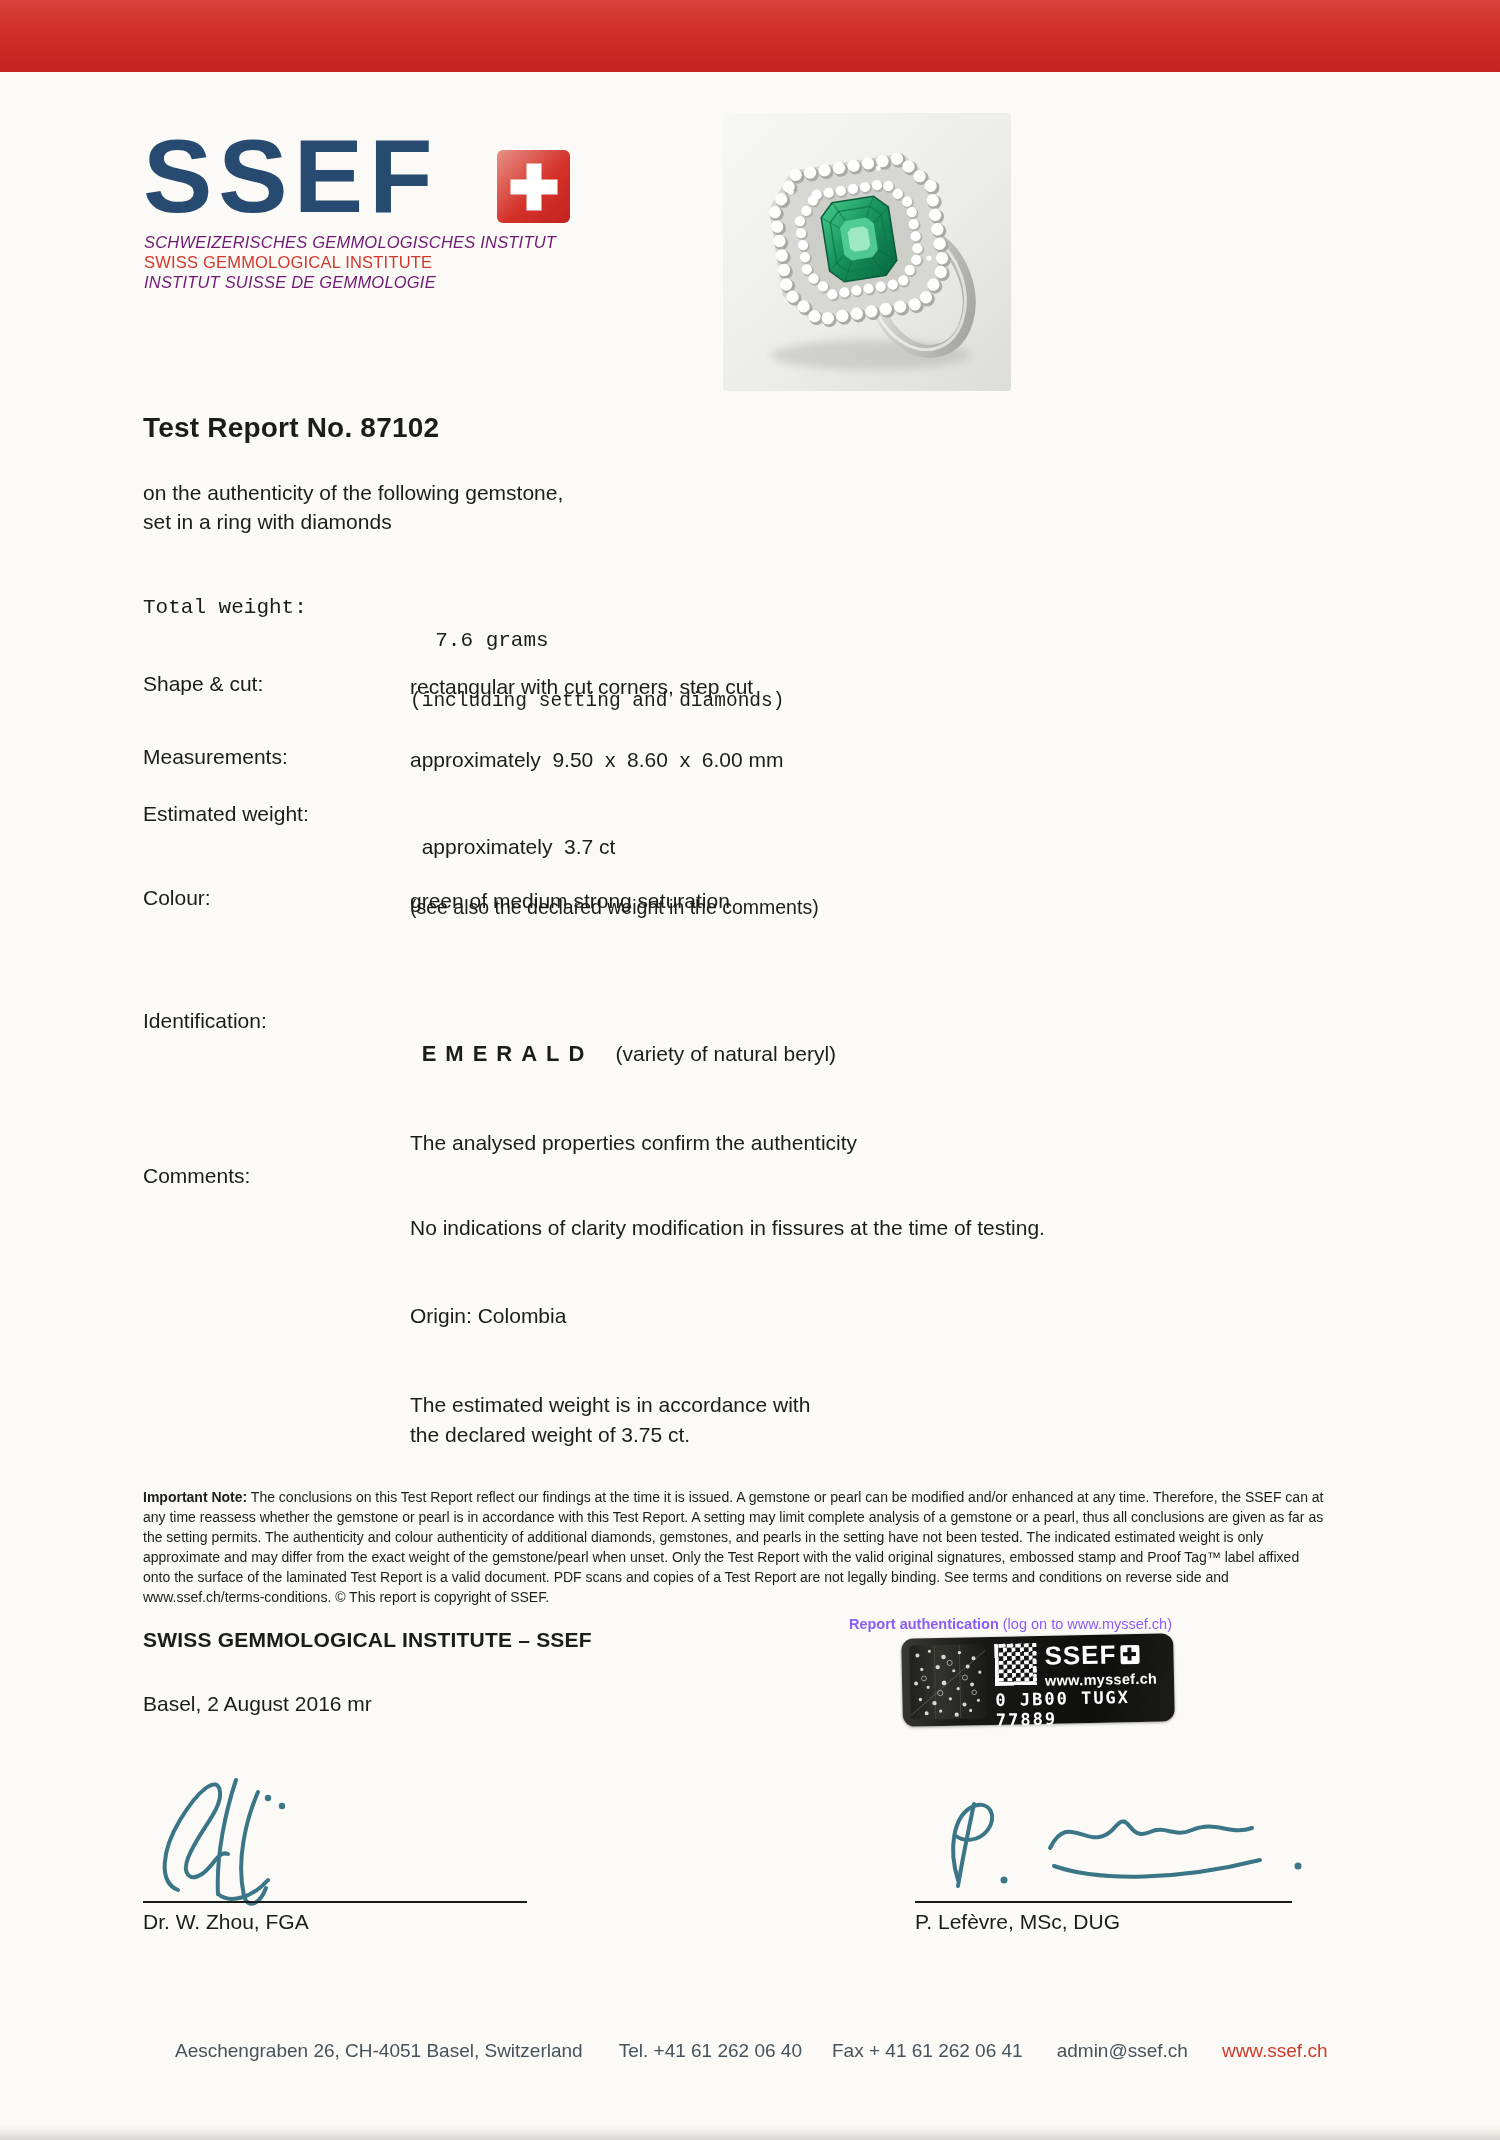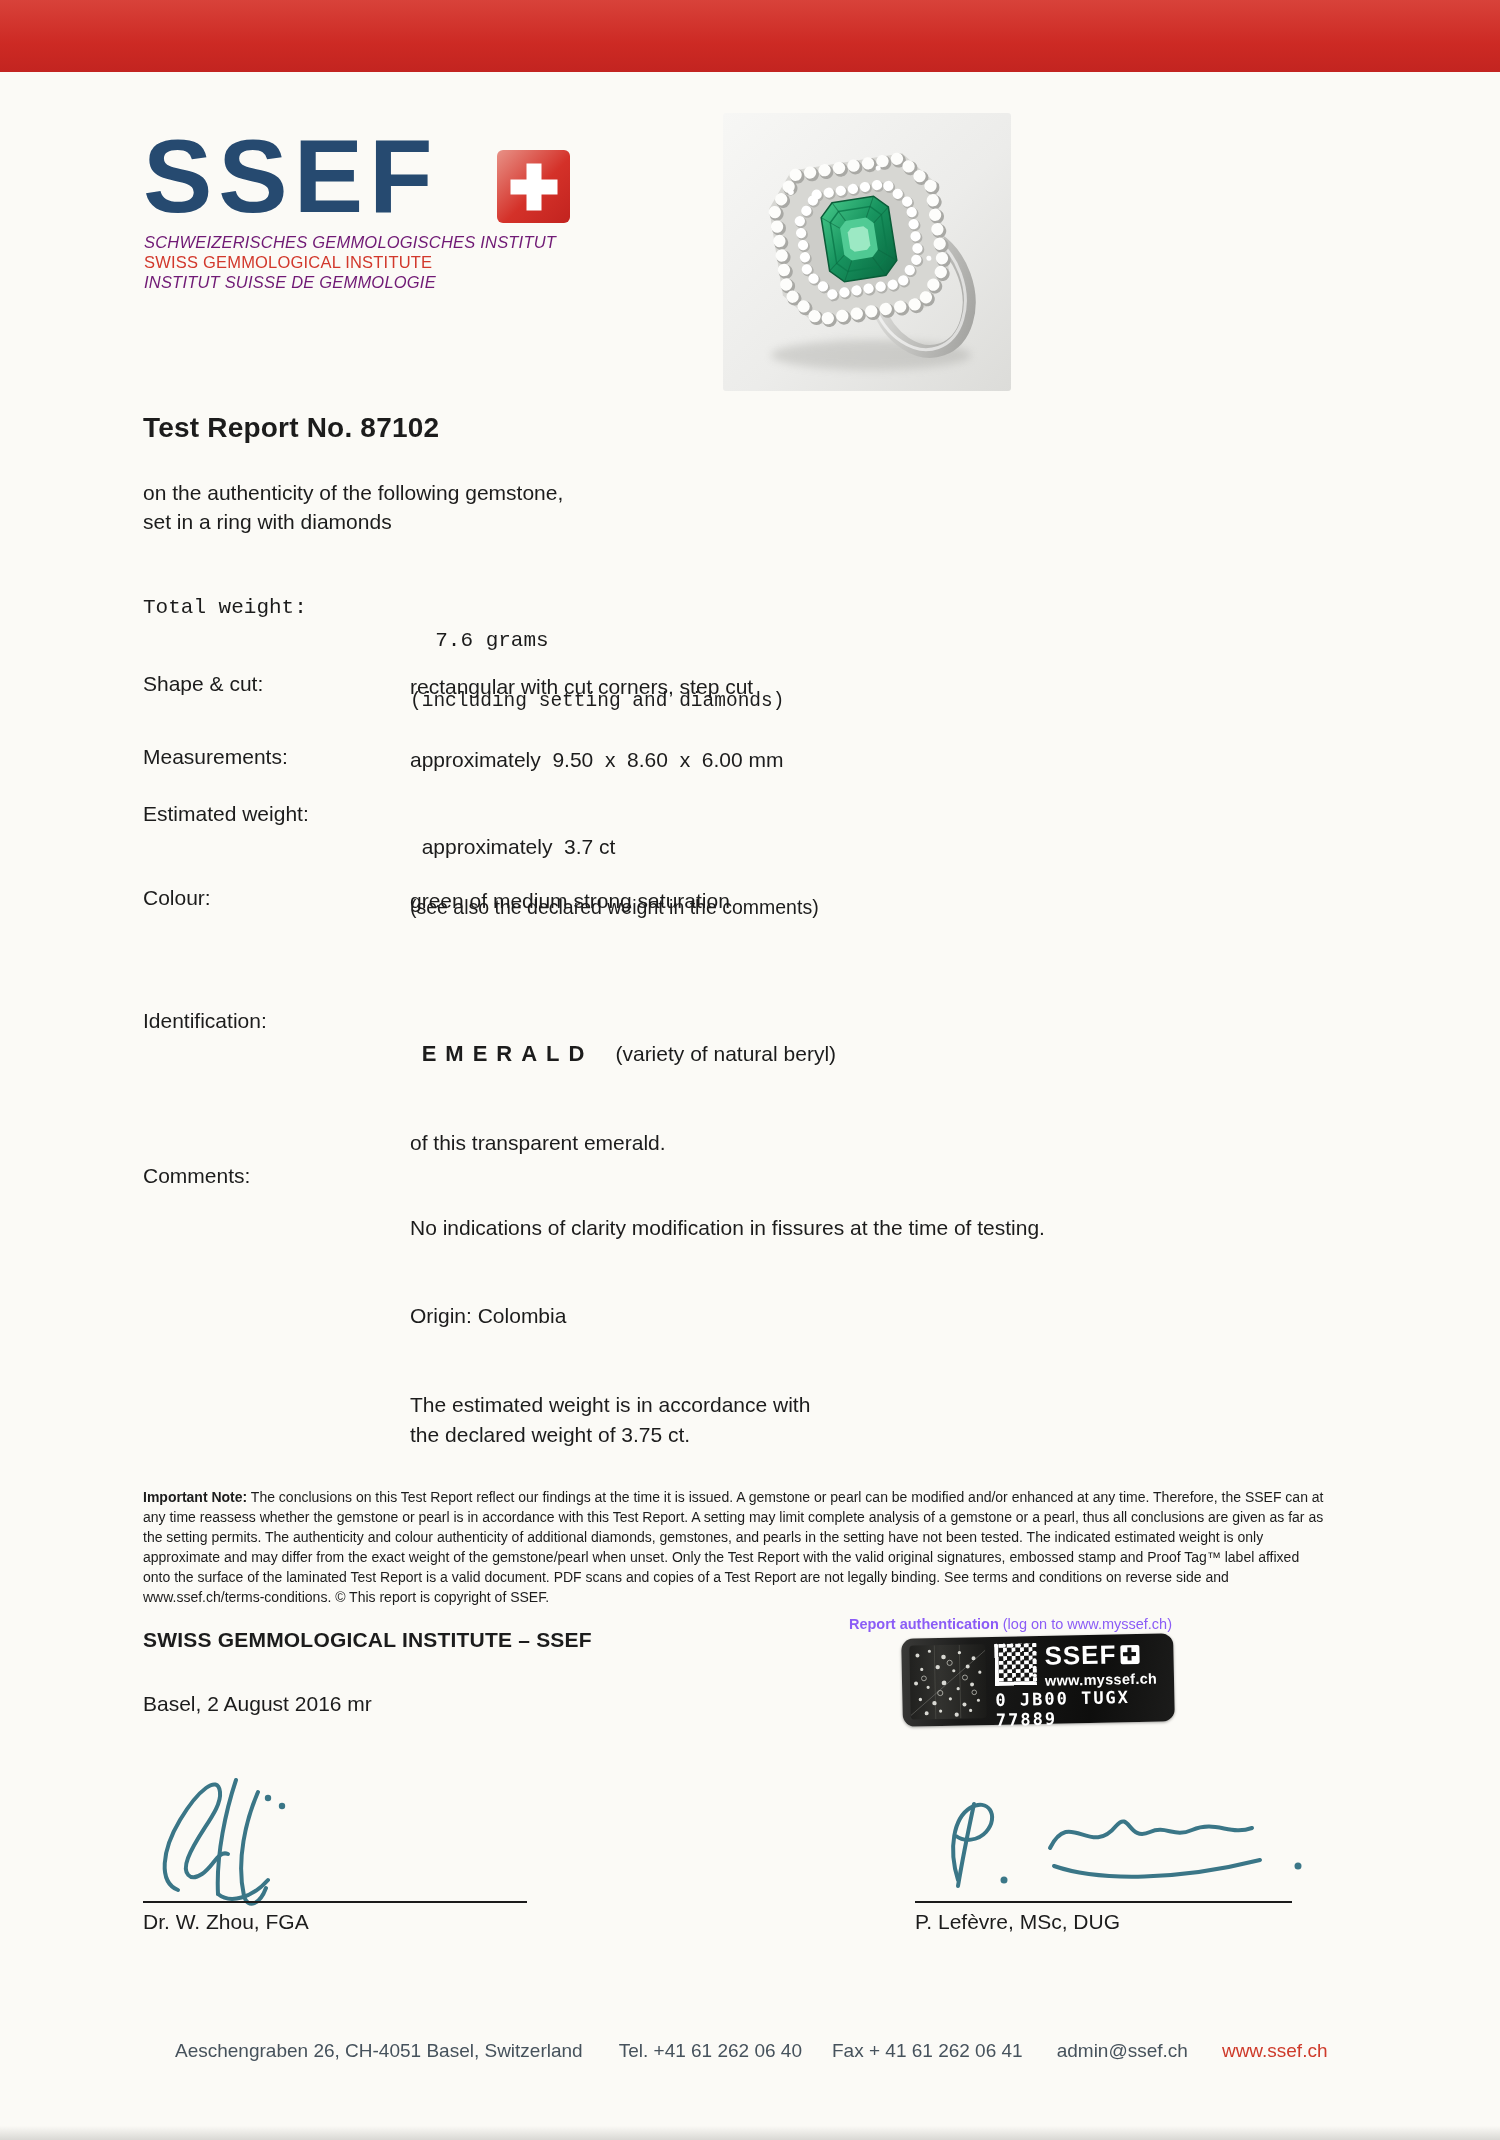--- a/index.html
+++ b/index.html
@@ -173,21 +173,21 @@
 <div class="prop-label r5">Colour:</div>
 <div class="prop-value r5">green of medium strong saturation</div>
 
 <div class="prop-label r6">Identification:</div>
 <div class="prop-value r6">
   <span class="ident-value">EMERALD</span><span class="ident-note">(variety of natural beryl)</span>
 </div>
 
 <div class="prop-label rc">Comments:</div>
 <div class="comment-p cp1">
-  <div>of this transparent emerald.</div>
+  <div>The analysed properties confirm the authenticity</div>
 </div>
 <div class="comment-p cp2">No indications of clarity modification in fissures at the time of testing.</div>
 <div class="comment-p cp3">Origin: Colombia</div>
 <div class="comment-p cp4">
   <div>The estimated weight is in accordance with</div>
   <div>the declared weight of 3.75 ct.</div>
 </div>
 
 <div class="fineprint"><b>Important Note:</b><span> The conclusions on this Test Report reflect our findings at the time it is issued. A gemstone or pearl can be modified and/or enhanced at any time. Therefore, the SSEF can at any time reassess whether the gemstone or pearl is in accordance with this Test Report. A setting may limit complete analysis of a gemstone or a pearl, thus all conclusions are given as far as the setting permits. The authenticity and colour authenticity of additional diamonds, gemstones, and pearls in the setting have not been tested. The indicated estimated weight is only approximate and may differ from the exact weight of the gemstone/pearl when unset. Only the Test Report with the valid original signatures, embossed stamp and Proof Tag™ label affixed onto the surface of the laminated Test Report is a valid document. PDF scans and copies of a Test Report are not legally binding. See terms and conditions on reverse side and www.ssef.ch/terms-conditions. © This report is copyright of SSEF.</span></div>
 

